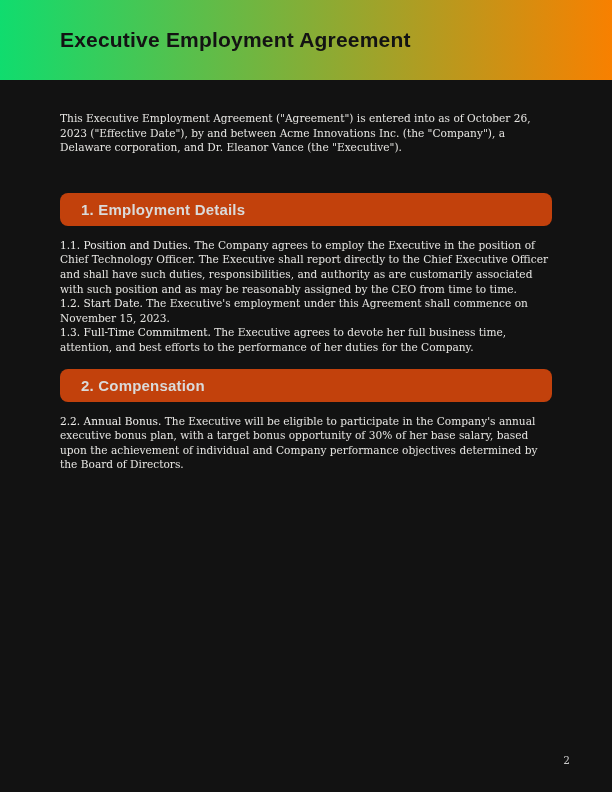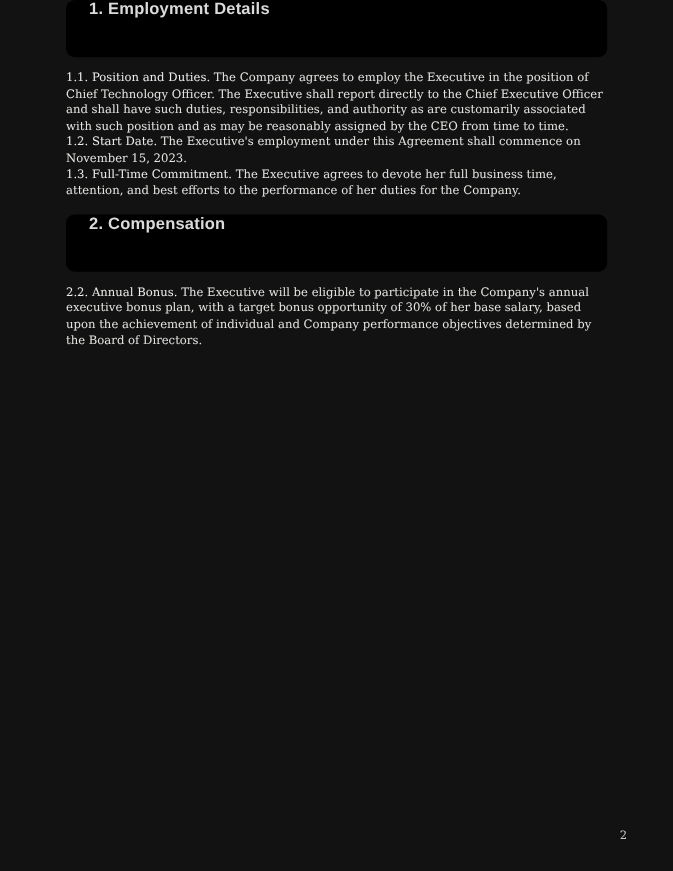--- a/index.html
+++ b/index.html
@@ -33,24 +33,25 @@
   .content {
     padding: 0 60px;
   }
   .intro {
     margin: 31px 0 38px 0;
     font-size: 10.6px;
     line-height: 14.6px;
     color: #e6e5e2;
   }
   .section-header {
-    background: #000000;
+    background: #c2410c;
     border-radius: 8px;
-    height: 52px;
+    height: 33px;
     display: flex;
+    align-items: center;
     padding: 0 21px;
     margin: 0 0 12px 0;
   }
   .section-header h2 {
     margin: 0;
     font-family: "Liberation Sans", sans-serif;
     font-weight: 700;
     font-size: 15px;
     letter-spacing: 0.2px;
     color: #dadada;
@@ -69,23 +70,27 @@
     bottom: 26px;
     font-size: 10.5px;
     color: #c9c9c9;
   }
 </style>
 </head>
 <body>
 
 <div class="page">
 
+  <header class="banner">
+    <h1>Executive Employment Agreement</h1>
+  </header>
 
   <main class="content">
 
+    <p class="intro">This Executive Employment Agreement ("Agreement") is entered into as of October 26, 2023 ("Effective Date"), by and between Acme Innovations Inc. (the "Company"), a Delaware corporation, and Dr. Eleanor Vance (the "Executive").</p>
 
     <section class="doc-section">
       <div class="section-header">
         <h2>1. Employment Details</h2>
       </div>
       <div class="section-body">
         <p class="clause">
           <strong>1.1. Position and Duties.</strong>
           <span>The Company agrees to employ the Executive in the position of Chief Technology Officer. The Executive shall report directly to the Chief Executive Officer and shall have such duties, responsibilities, and authority as are customarily associated with such position and as may be reasonably assigned by the CEO from time to time.</span>
         </p>

